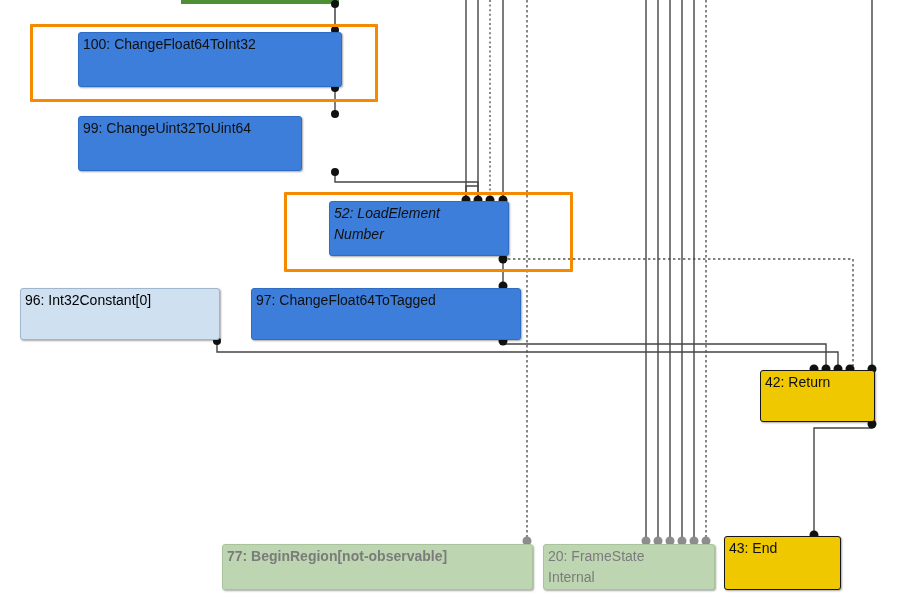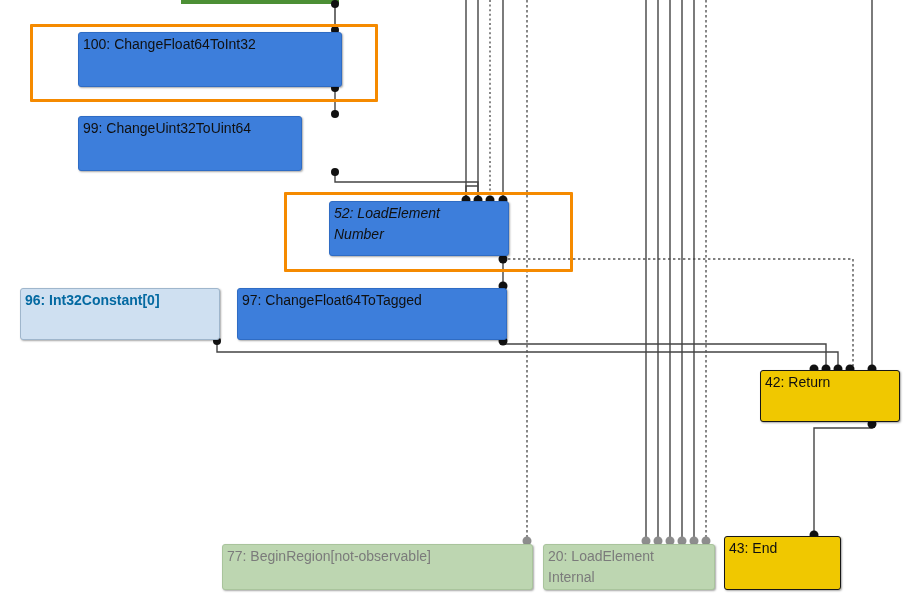--- a/index.html
+++ b/index.html
@@ -7,21 +7,21 @@
        font-family:"Liberation Sans","DejaVu Sans",sans-serif;}
   #stage{position:relative;width:923px;height:604px;background:#ffffff;}
   #edges{position:absolute;left:0;top:0;width:923px;height:604px;}
   .node{position:absolute;box-sizing:border-box;border-radius:3px;
         box-shadow:1px 1px 2px rgba(0,0,0,.35);}
   .node .lbl{position:absolute;left:4px;top:1px;right:3px;
         font-size:14px;line-height:21px;white-space:pre-line;}
   .n-blue{background:#3d7edb;border:1px solid #2f6cc4;}
   .n-blue .lbl{color:#101010;}
   .n-lblue{background:#cfe0f1;border:1px solid #9fb6cc;}
-  .n-lblue .lbl{color:#0369a1;font-weight:bold;}
+  .n-lblue .lbl{color:#000000;}
   .n-green{background:#bdd6b1;border:1px solid #a9c49c;}
   .n-green .lbl{color:#7b7b7b;}
   .n-yellow{background:#f0c800;border:1px solid #161616;}
   .n-yellow .lbl{color:#101010;}
   .sel{position:absolute;border:3px solid #f58a00;box-sizing:border-box;
        background:transparent;border-radius:1px;}
 </style>
 </head>
 <body>
 
@@ -109,31 +109,31 @@
       <div class="node n-blue" style="left: 78px; top: 116px; width: 224px; height: 55px;">
         <span class="lbl">99: ChangeUint32ToUint64</span>
       </div>
       <div class="node n-blue" style="left: 329px; top: 201px; width: 180px; height: 55px; font-style: italic;">
         <span class="lbl">52: LoadElement
 Number</span>
       </div>
       <div class="node n-lblue" style="left: 20px; top: 288px; width: 200px; height: 52px;">
         <span class="lbl">96: Int32Constant[0]</span>
       </div>
-      <div class="node n-blue" style="left: 237px; top: 288px; width: 270px; height: 52px;">
+      <div class="node n-blue" style="left: 251px; top: 288px; width: 270px; height: 52px;">
         <span class="lbl">97: ChangeFloat64ToTagged</span>
       </div>
-      <div class="node n-yellow" style="left: 760px; top: 370px; width: 140px; height: 52px;">
+      <div class="node n-yellow" style="left: 760px; top: 370px; width: 115px; height: 52px;">
         <span class="lbl">42: Return</span>
       </div>
-      <div class="node n-green" style="left: 222px; top: 544px; width: 311px; height: 46px;">
+      <div class="node n-green" style="left: 222px; top: 544px; width: 311px; height: 46px; font-weight: bold;">
         <span class="lbl">77: BeginRegion[not-observable]</span>
       </div>
       <div class="node n-green" style="left: 543px; top: 544px; width: 172px; height: 46px;">
-        <span class="lbl">20: LoadElement
+        <span class="lbl">20: FrameState
 Internal</span>
       </div>
       <div class="node n-yellow" style="left: 724px; top: 536px; width: 117px; height: 54px;">
         <span class="lbl">43: End</span>
       </div>
     </div>
   <div id="sels">
       <div class="sel" style="left: 30px; top: 24px; width: 348px; height: 78px; border-color: rgb(245, 138, 0);"></div>
       <div class="sel" style="left: 284px; top: 192px; width: 289px; height: 80px; border-color: rgb(245, 138, 0);"></div>
     </div>

